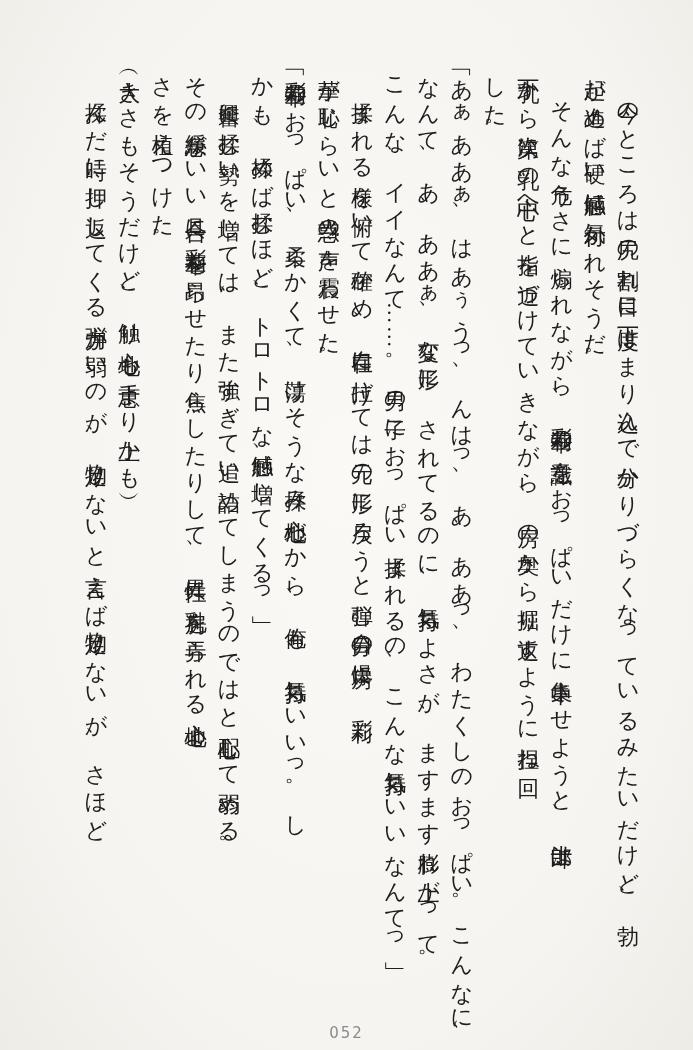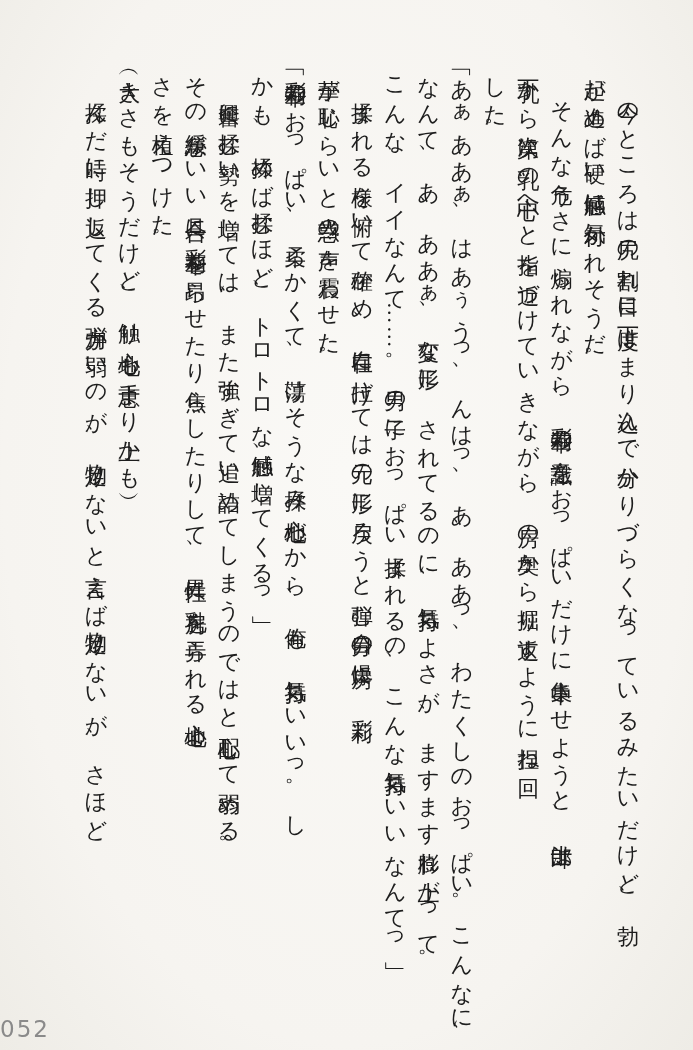--- a/index.html
+++ b/index.html
@@ -32,22 +32,23 @@
     margin: 0;
     padding: 0;
     line-height: 33.25px;
     white-space: nowrap;
   }
   .page-number {
     position: absolute;
     left: 0;
     right: 0;
     bottom: 8px;
+    text-align: center;
     font-family: "DejaVu Sans", "Liberation Sans", sans-serif;
-    font-size: 23px;
+    font-size: 15px;
     letter-spacing: 2px;
     color: #8a8a8a;
   }
 </style>
 </head>
 <body>
 
 <div class="book-page">
   <div class="text-block">
     <p>　今のところは尻の割れ目に丁度はまり込んで分かりづらくなっているみたいだけど、勃</p>

